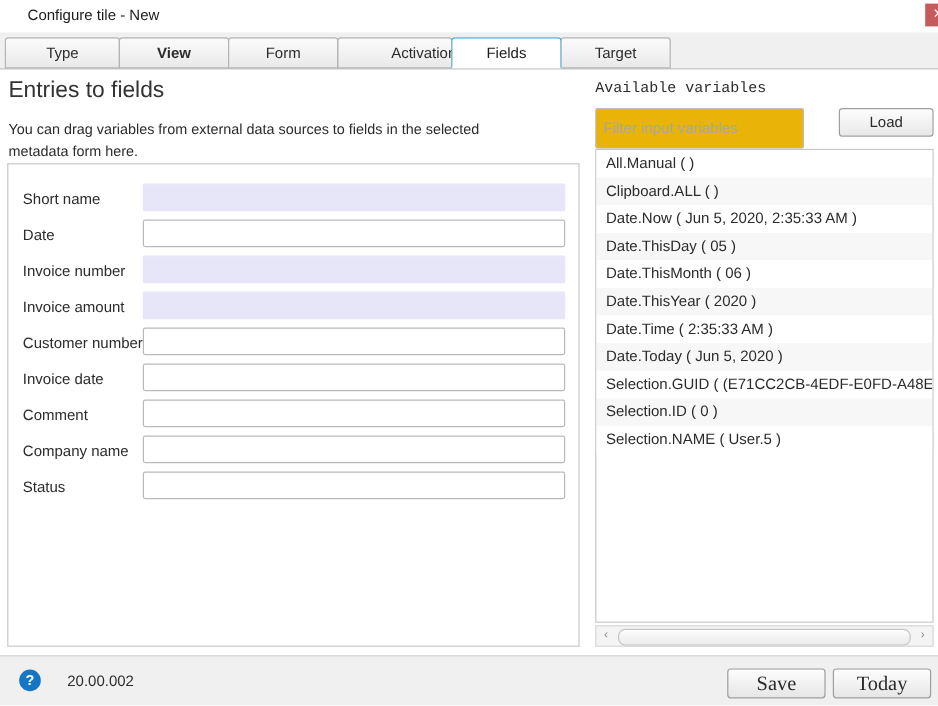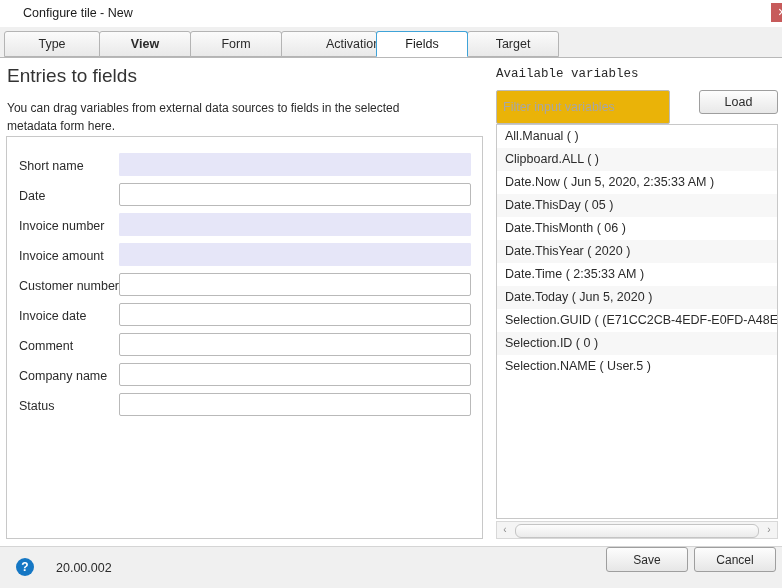--- a/index.html
+++ b/index.html
@@ -264,28 +264,28 @@
     user-select: none;
   }
   .version-text {
     position: absolute;
     left: 56px; top: 14px;
     font-size: 12.5px;
     color: #2b2b2b;
   }
   .footer-button {
     position: absolute;
-    top: 0;
+    top: 10px;
     width: 82px; height: 25px;
     box-sizing: border-box;
     background: linear-gradient(to bottom, #fdfdfd 0%, #e6e6e6 100%);
     border: 1px solid #9e9e9e;
     border-radius: 3px;
-    font-family: Liberation Sans, sans-serif;
-    font-size: 12px;
+    font-family: Liberation Serif, serif;
+    font-size: 17px;
     color: #2b2b2b;
     cursor: pointer;
   }
   .footer-button.save { left: 606px; }
   .footer-button.cancel { left: 694px; }
 </style>
 </head>
 <body>
 
 <div class="titlebar">
@@ -368,14 +368,14 @@
     <div class="hscroll-arrow left">‹</div>
     <div class="hscroll-thumb"></div>
     <div class="hscroll-arrow right">›</div>
   </div>
 </div>
 
 <div class="footer">
   <div class="help-icon">?</div>
   <div class="version-text">20.00.002</div>
   <button class="footer-button save">Save</button>
-  <button class="footer-button cancel">Cancel</button>
+  <button class="footer-button cancel">Today</button>
 </div>
 
 </body></html>

